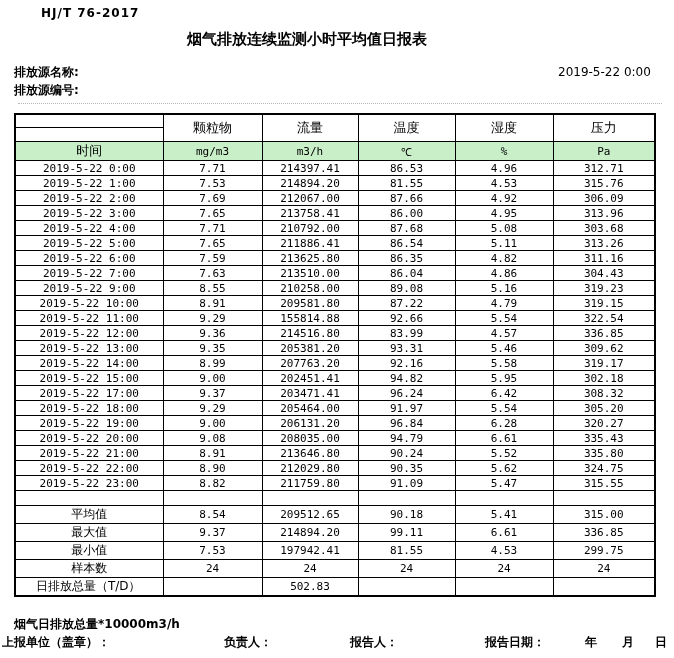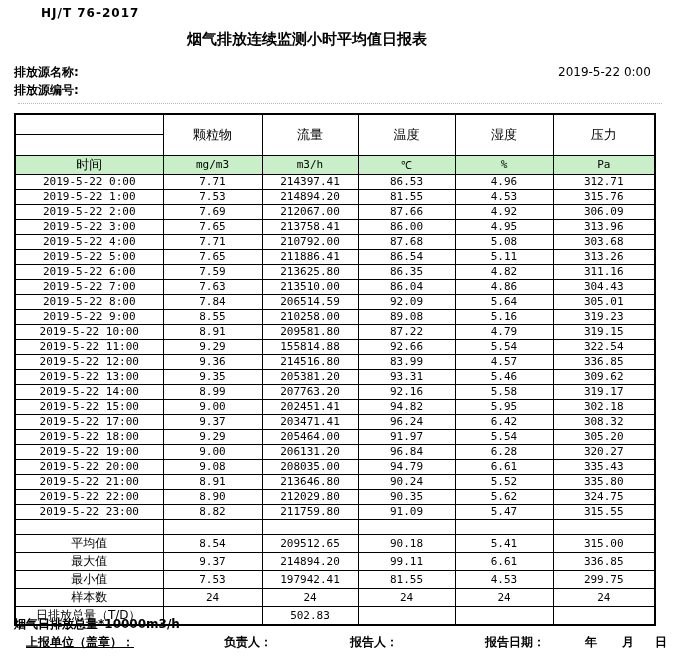--- a/index.html
+++ b/index.html
@@ -29,40 +29,40 @@
     border-top: 1px dotted #9a9a9a; opacity: .7;
   }
   table.report {
     position: absolute; left: 14px; top: 113px;
     width: 640px;
     border-collapse: collapse;
     table-layout: fixed;
     border: 2px solid #000;
   }
   table.report td { border: 1px solid #000; padding: 0; overflow: hidden; white-space: nowrap; }
-  tr.col-head td { height: 41px; text-align: center; font-size: 13px; }
+  tr.col-head td { height: 27px; text-align: center; font-size: 13px; }
   td.corner-cell { padding: 0; }
   .corner-half { height: 13px; }
   .corner-half.top { border-bottom: 1px solid #000; }
   tr.unit-row td { height: 18px; background: var(--green); text-align: center; }
   tr.unit-row td.time-head { font-size: 13px; }
   tr.unit-row td.unit { font-size: 11px; font-family: "DejaVu Sans Mono", monospace; }
   tbody.data tr td, tr.blank-row td, tbody.summary tr td {
     height: 15px; text-align: center; font-size: 11px;
     font-family: "DejaVu Sans Mono", monospace;
   }
   tbody.summary td.sum-label { font-family: "DejaVu Sans", sans-serif; font-size: 12px; }
   tbody.summary td.sum-label.left { text-align: left; padding-left: 20px; }
   .footer-note {
     position: absolute; left: 14px; top: 616px;
     font-size: 12px; font-weight: bold;
   }
   .footer-line { position: absolute; left: 0; top: 634px; width: 674px; height: 16px; font-size: 12px; font-weight: bold; }
   .footer-line span { position: absolute; top: 0; }
-  .f-unit { left: 26px; text-decoration: underline; }
+  .f-unit { left: 2px; }
   .f-resp { left: 224px; }
   .f-reporter { left: 350px; }
   .f-rdate { left: 485px; }
   .f-year { left: 585px; }
   .f-month { left: 622px; }
   .f-day { left: 655px; }
 </style>
 </head>
 <body>
 
@@ -162,28 +162,20 @@
       </tr>
       <tr>
         <td class="time-cell">2019-5-22  7:00</td>
         <td>7.63</td>
         <td>213510.00</td>
         <td>86.04</td>
         <td>4.86</td>
         <td>304.43</td>
       </tr>
       <tr>
-        <td class="time-cell">2019-5-22  8:00</td>
-        <td>7.84</td>
-        <td>206514.59</td>
-        <td>92.09</td>
-        <td>5.64</td>
-        <td>305.01</td>
-      </tr>
-      <tr>
         <td class="time-cell">2019-5-22  9:00</td>
         <td>8.55</td>
         <td>210258.00</td>
         <td>89.08</td>
         <td>5.16</td>
         <td>319.23</td>
       </tr>
       <tr>
         <td class="time-cell">2019-5-22 10:00</td>
         <td>8.91</td>

